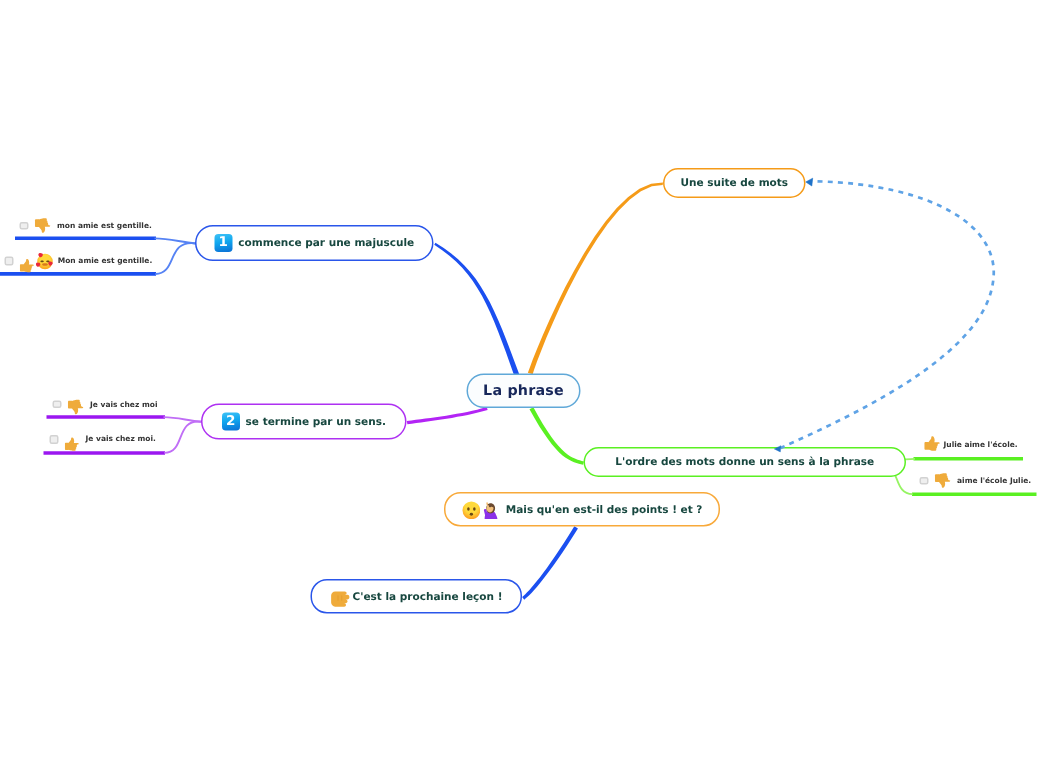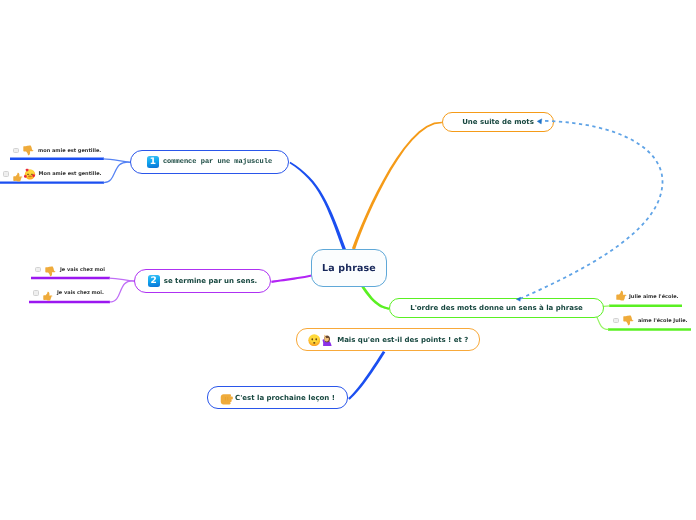--- a/index.html
+++ b/index.html
@@ -36,29 +36,29 @@
   <path d="M103.5,182.65 C118.4,182.8 110.8,159.5 130.5,162.3" stroke="#5683f4" stroke-width="1.25" fill="none"></path>
   <path d="M31,278 L110,278" stroke="#9b17f0" stroke-width="2.4" fill="none"></path>
   <path d="M109,278.1 C119,278.2 124.5,280.4 134.5,281.2" stroke="#c06ef6" stroke-width="1.25" fill="none"></path>
   <path d="M29,302 L110,302" stroke="#9b17f0" stroke-width="2.4" fill="none"></path>
   <path d="M109.5,301.95 C124,302.1 116.5,278.5 134.5,281.2" stroke="#c06ef6" stroke-width="1.25" fill="none"></path>
   <path d="M609,305.8 L682,305.8" stroke="#5af022" stroke-width="2.4" fill="none"></path>
   <path d="M610,305.9 C600,306 594.5,308.1 584,308.8" stroke="#96f463" stroke-width="1.25" fill="none"></path>
   <path d="M608,329.5 L691,329.5" stroke="#5af022" stroke-width="2.4" fill="none"></path>
   <path d="M608.5,329.45 C594,329.6 601.5,306 584,308.8" stroke="#96f463" stroke-width="1.25" fill="none"></path>
   </svg>
-<div class="node" style="left:311px;top:249px;width:76px;height:38px;border:1.6px solid #5fa8d8;border-radius:12px;background:#fbfdfe;">
+<div class="node" style="left:311px;top:249px;width:76px;height:23px;border:1.6px solid #5fa8d8;border-radius:12px;background:#fbfdfe;">
       <span class="lbl" style="font-size:9.5px;color:#17275a;letter-spacing:0.15px;">La phrase</span>
     </div>
-<div class="node" style="left:442px;top:112px;width:112px;height:20px;border:1.5px solid #f59b18;border-radius:10px;">
+<div class="node" style="left:442px;top:112px;width:95px;height:20px;border:1.5px solid #f59b18;border-radius:10px;">
       <span class="lbl" style="font-size:7px;">Une suite de mots</span>
     </div>
 <div class="node" style="left:130px;top:150px;width:159px;height:24px;border:1.7px solid #2a56ea;border-radius:12px;">
       <span class="badge">1</span>
-      <span class="lbl" style="font-size:7px;font-family:Liberation Mono, monospace;">commence par une majuscule</span>
+      <span class="lbl" style="font-size:7px;">commence par une majuscule</span>
     </div>
 <div class="node" style="left:134px;top:269px;width:137px;height:24px;border:1.7px solid #ae31f2;border-radius:12px;">
       <span class="badge">2</span>
       <span class="lbl" style="font-size:7px;">se termine par un sens.</span>
     </div>
 <div class="node" style="left:389px;top:298px;width:215px;height:20px;border:1.7px solid #5af022;border-radius:10px;">
       <span class="lbl" style="font-size:7px;">L'ordre des mots donne un sens à la phrase</span>
     </div>
 <div class="node" style="left:296px;top:328px;width:184px;height:23px;border:1.5px solid #f8a93a;border-radius:11px;">
       <span class="emo" style="width:12.5px;height:12.5px;margin-right:0.5px;position:relative;top:-2px;"><svg viewBox="0 0 36 36" width="100%" height="100%">

